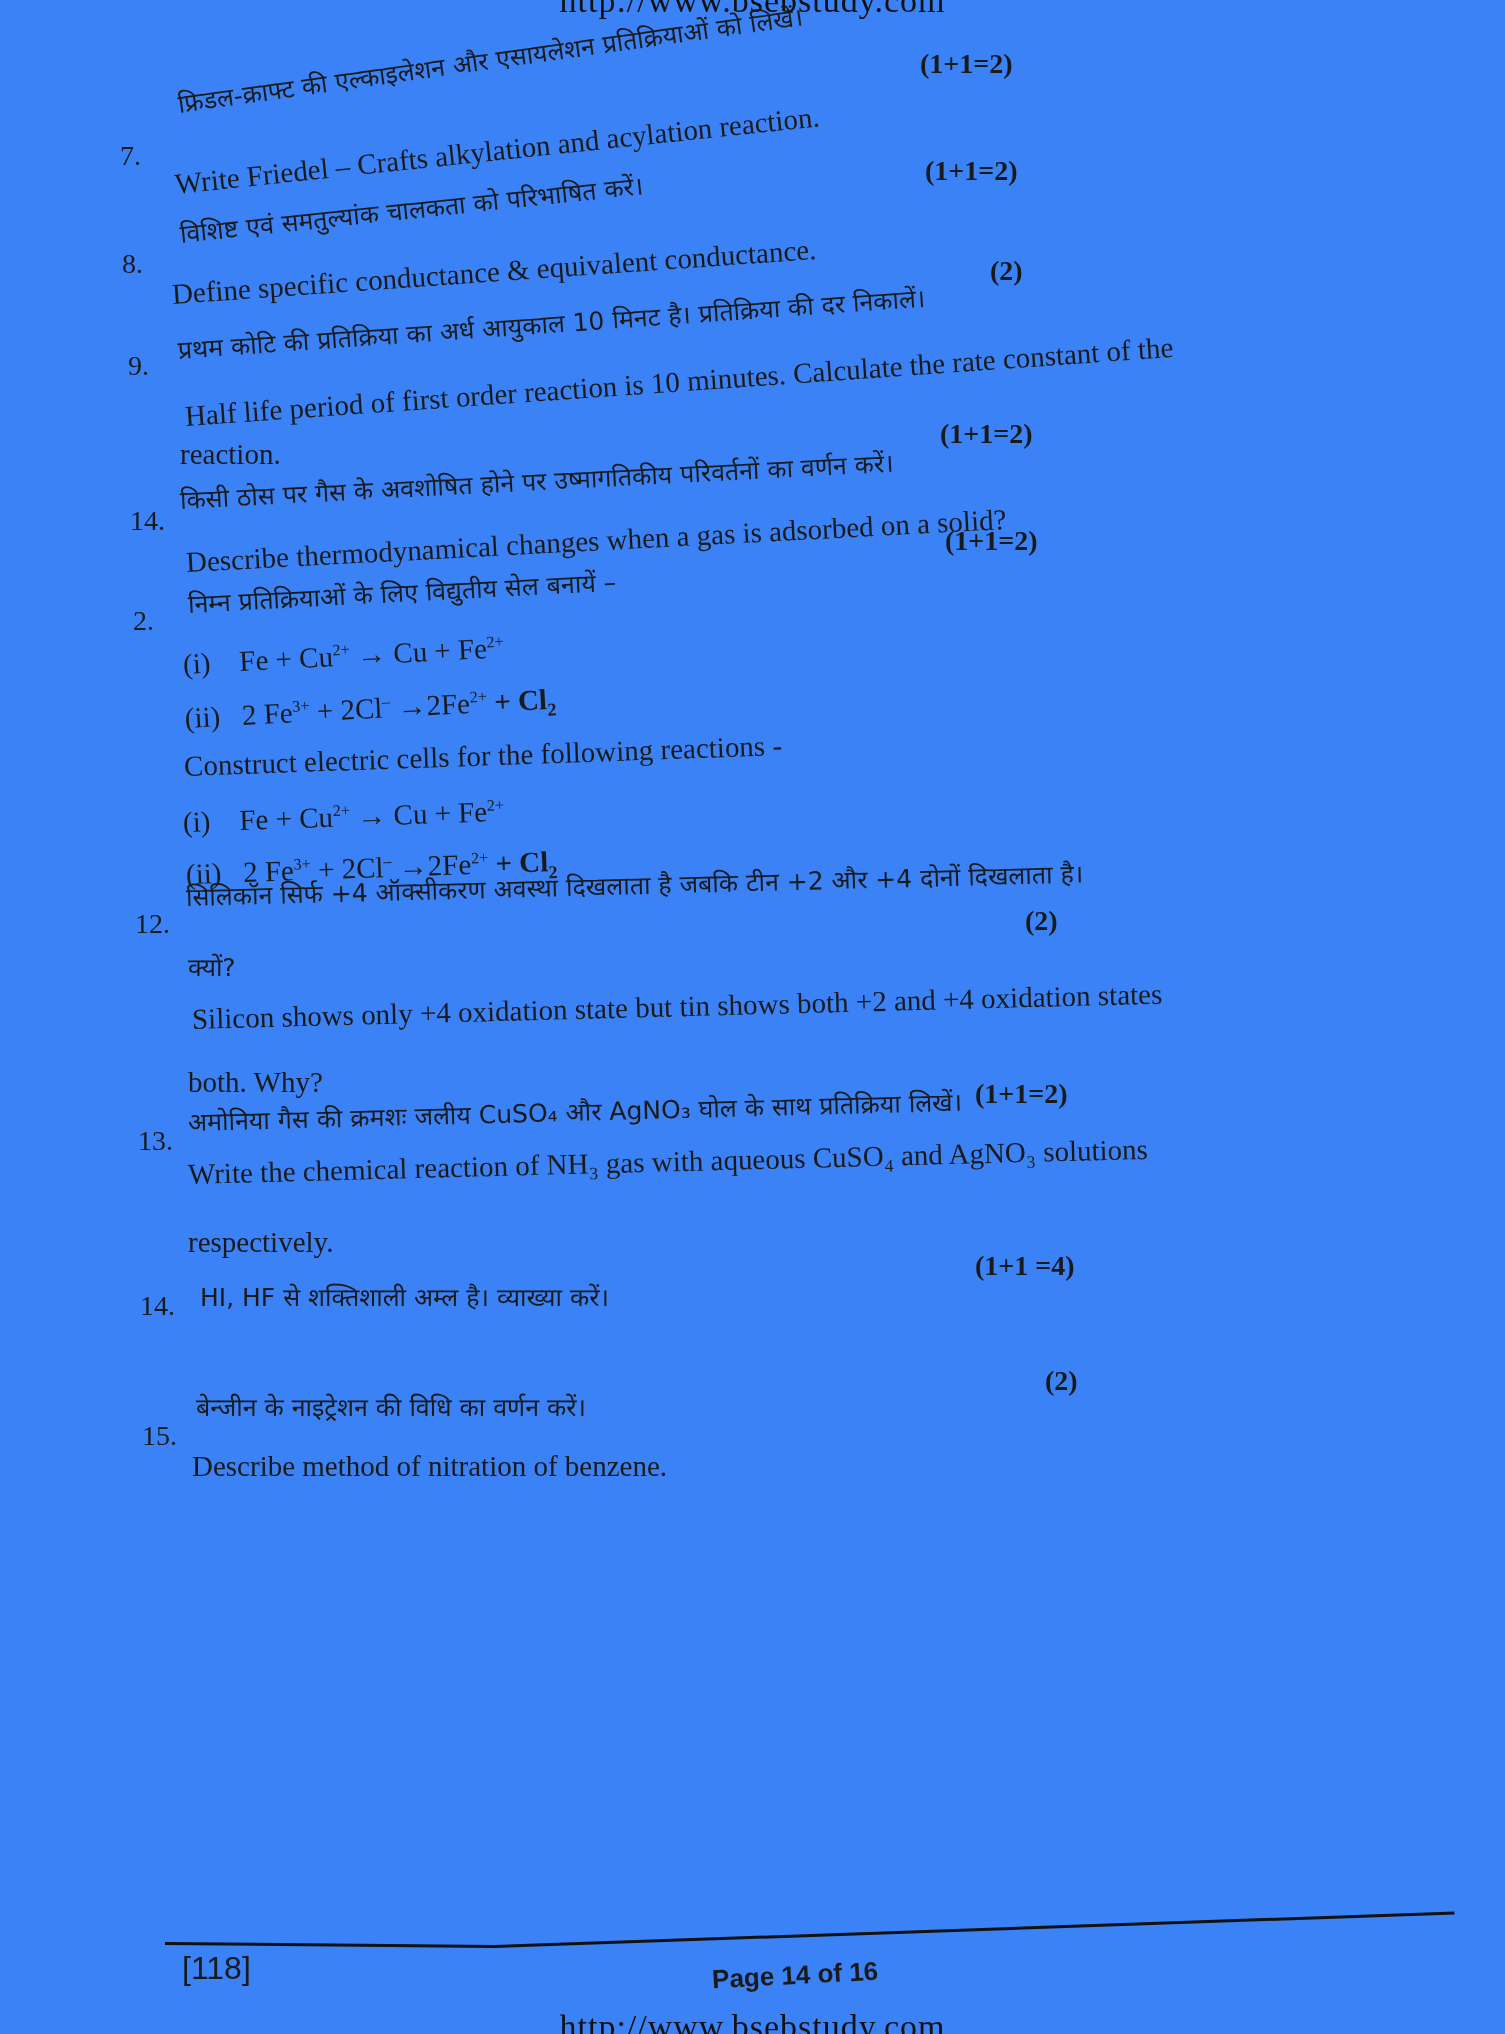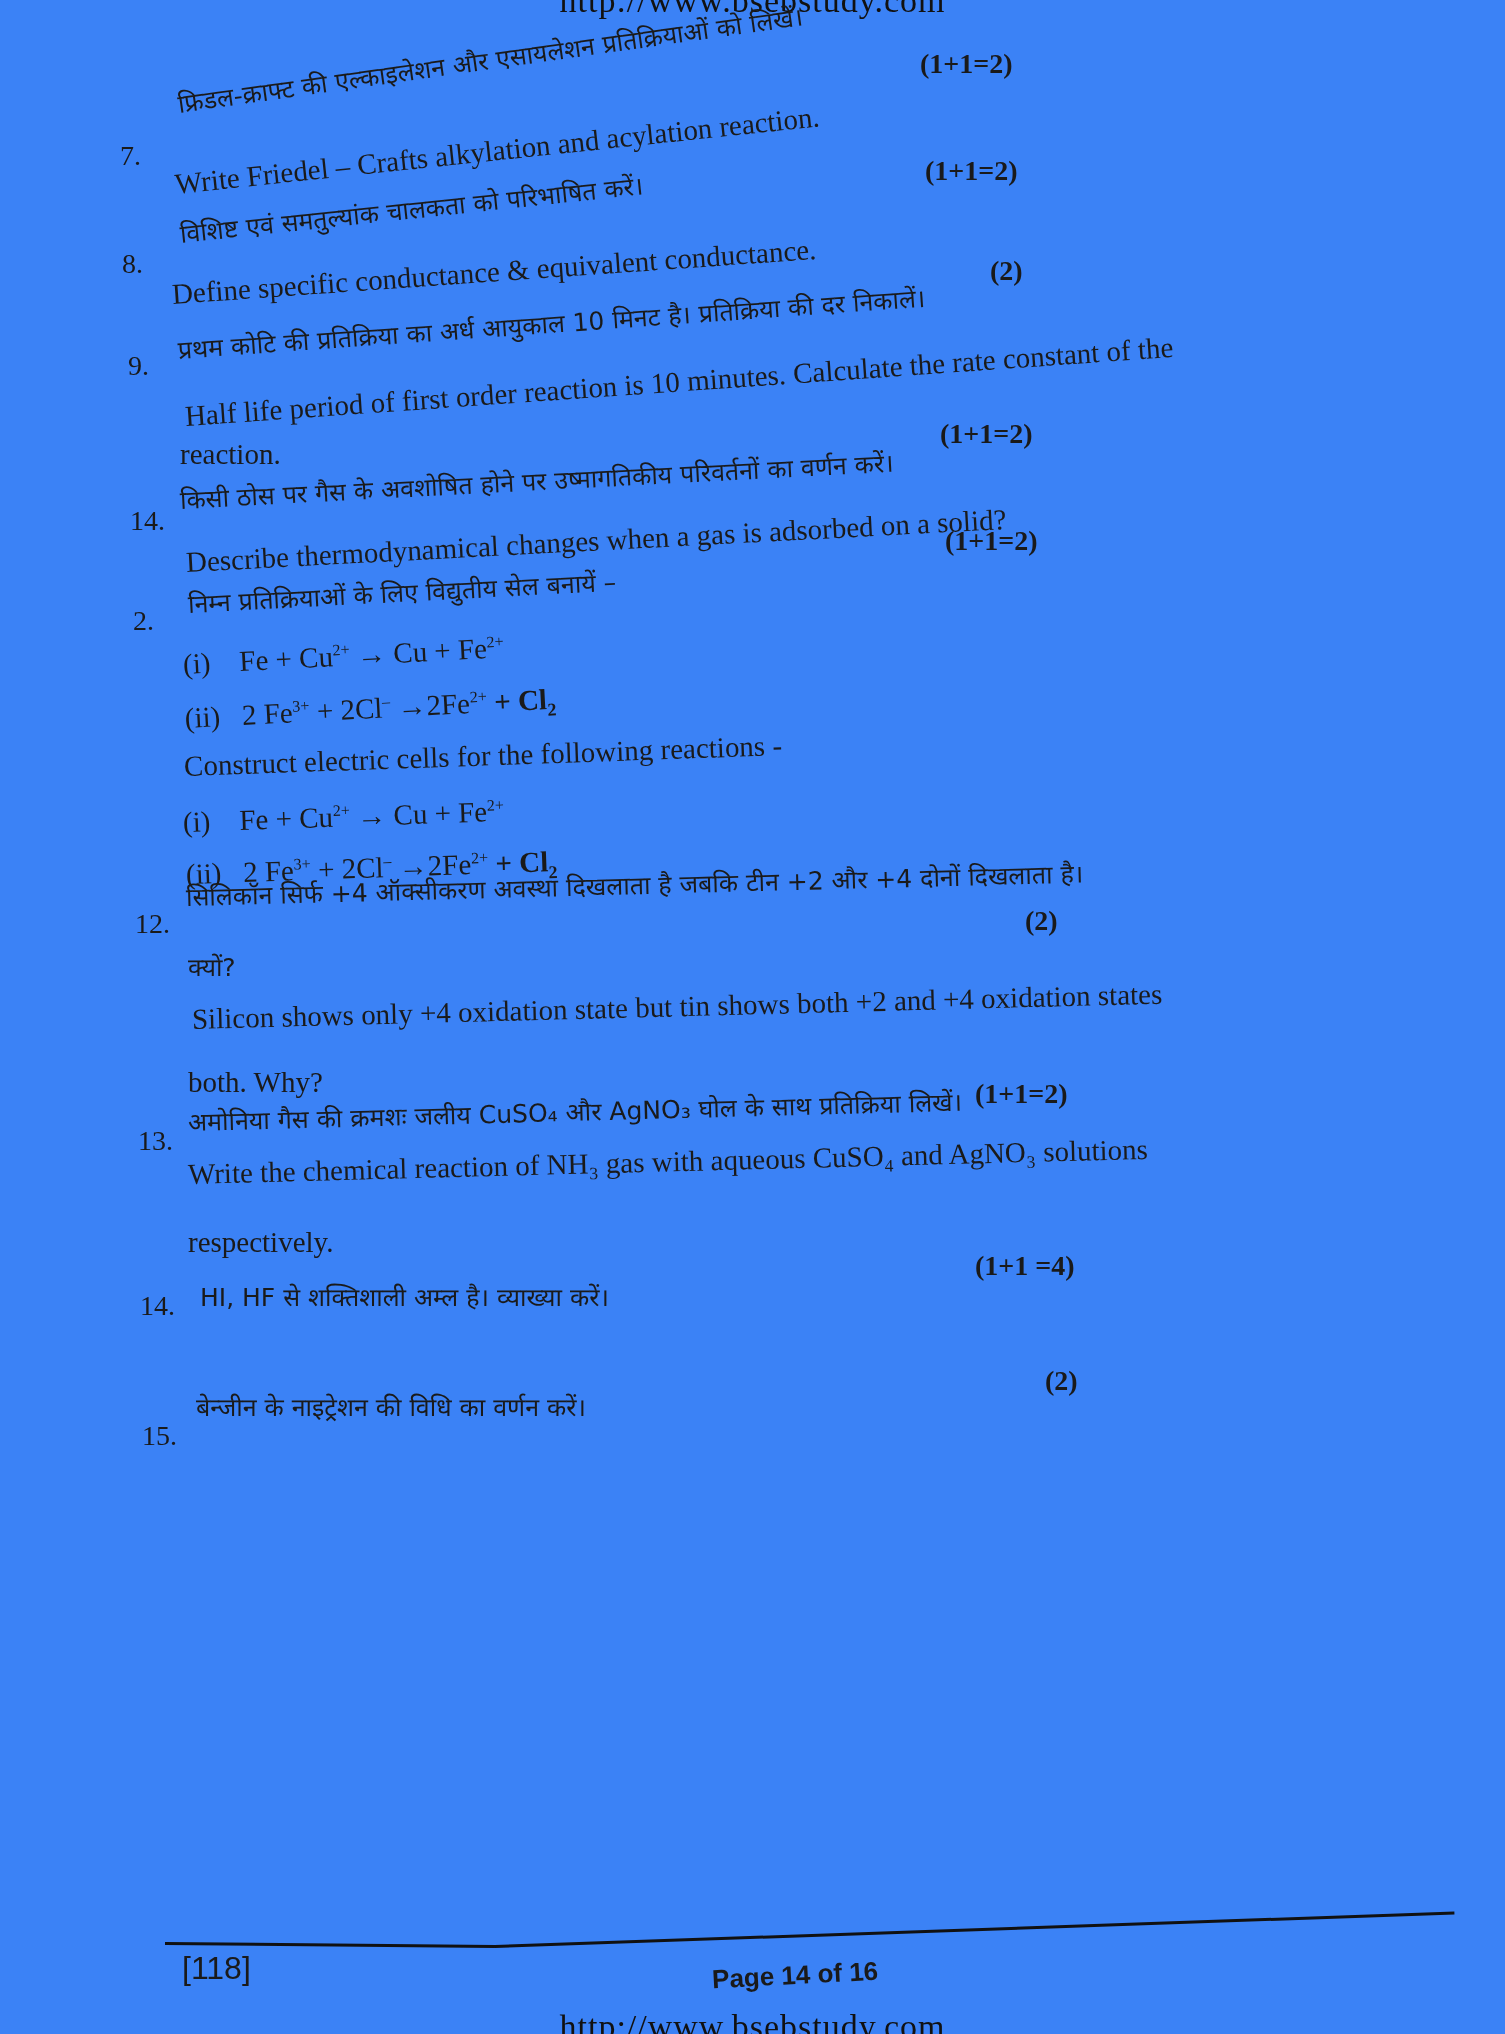--- a/index.html
+++ b/index.html
@@ -112,20 +112,21 @@
   <div class="line" style="left:188px; top:1160px; transform:rotate(-1.5deg); transform-origin:left;">Write the chemical reaction of NH₃ gas with aqueous CuSO₄ and AgNO₃ solutions</div>
   <div class="line" style="left:188px; top:1228px;">respectively.</div>
 
   <div class="marks" style="left:975px; top:1250px;">(1+1 =4)</div>
   <div class="qnum" style="left:140px; top:1290px;">14.</div>
   <div class="line hi" style="left:200px; top:1285px;text-align:center;">HI, HF से शक्तिशाली अम्ल है। व्याख्या करें।</div>
 
   <div class="marks" style="left:1045px; top:1365px;">(2)</div>
   <div class="qnum" style="left:142px; top:1400px;margin-top:20px;">15.</div>
   <div class="line hi" style="left:196px; top:1395px;">बेन्जीन के नाइट्रेशन की विधि का वर्णन करें।</div>
+  <div class="line" style="left:192px; top:1452px;">Describe method of nitration of benzene.</div>
 
   <div class="rule" style="left:165px; top:1942px; width:330px; transform:rotate(0.5deg); transform-origin:left;"></div>
   <div class="rule" style="left:495px; top:1945px; width:960px; transform:rotate(-2deg); transform-origin:left;"></div>
 
   <div class="footer-code">[118]</div>
   <div class="footer-page">Page 14 of 16</div>
   <div class="url bottom">http://www.bsebstudy.com</div>
 </div>
 
 </body></html>

